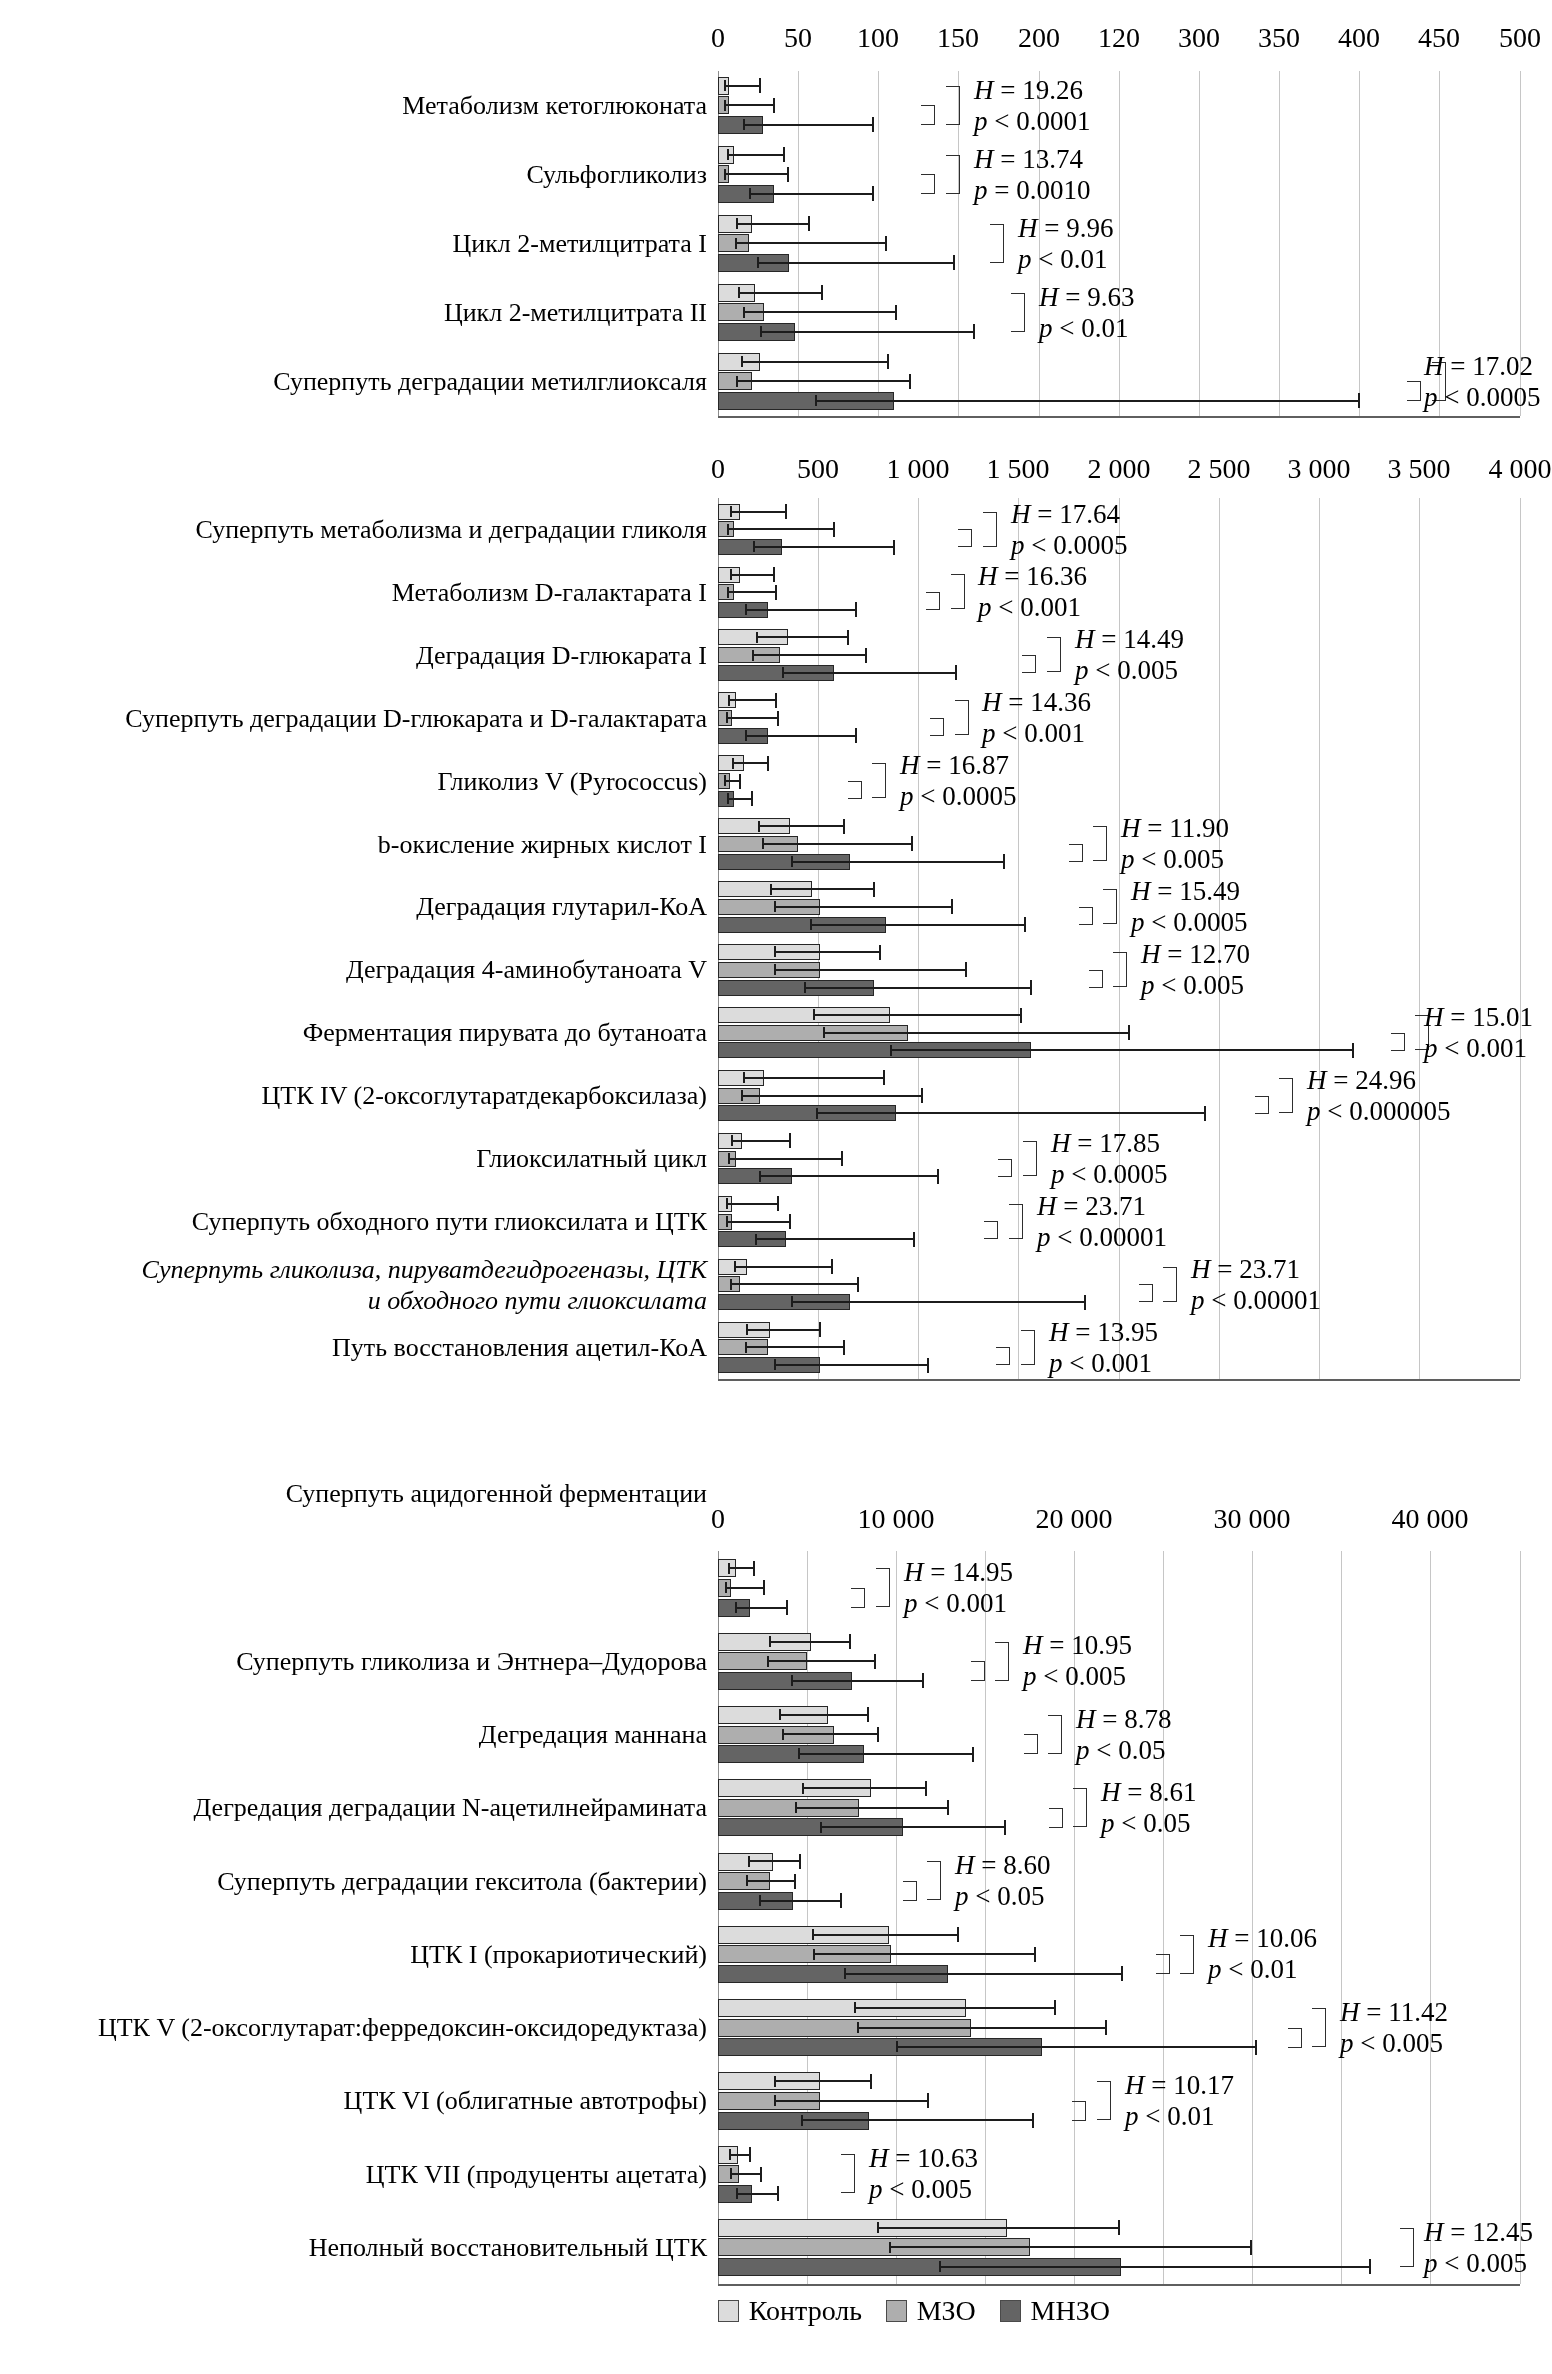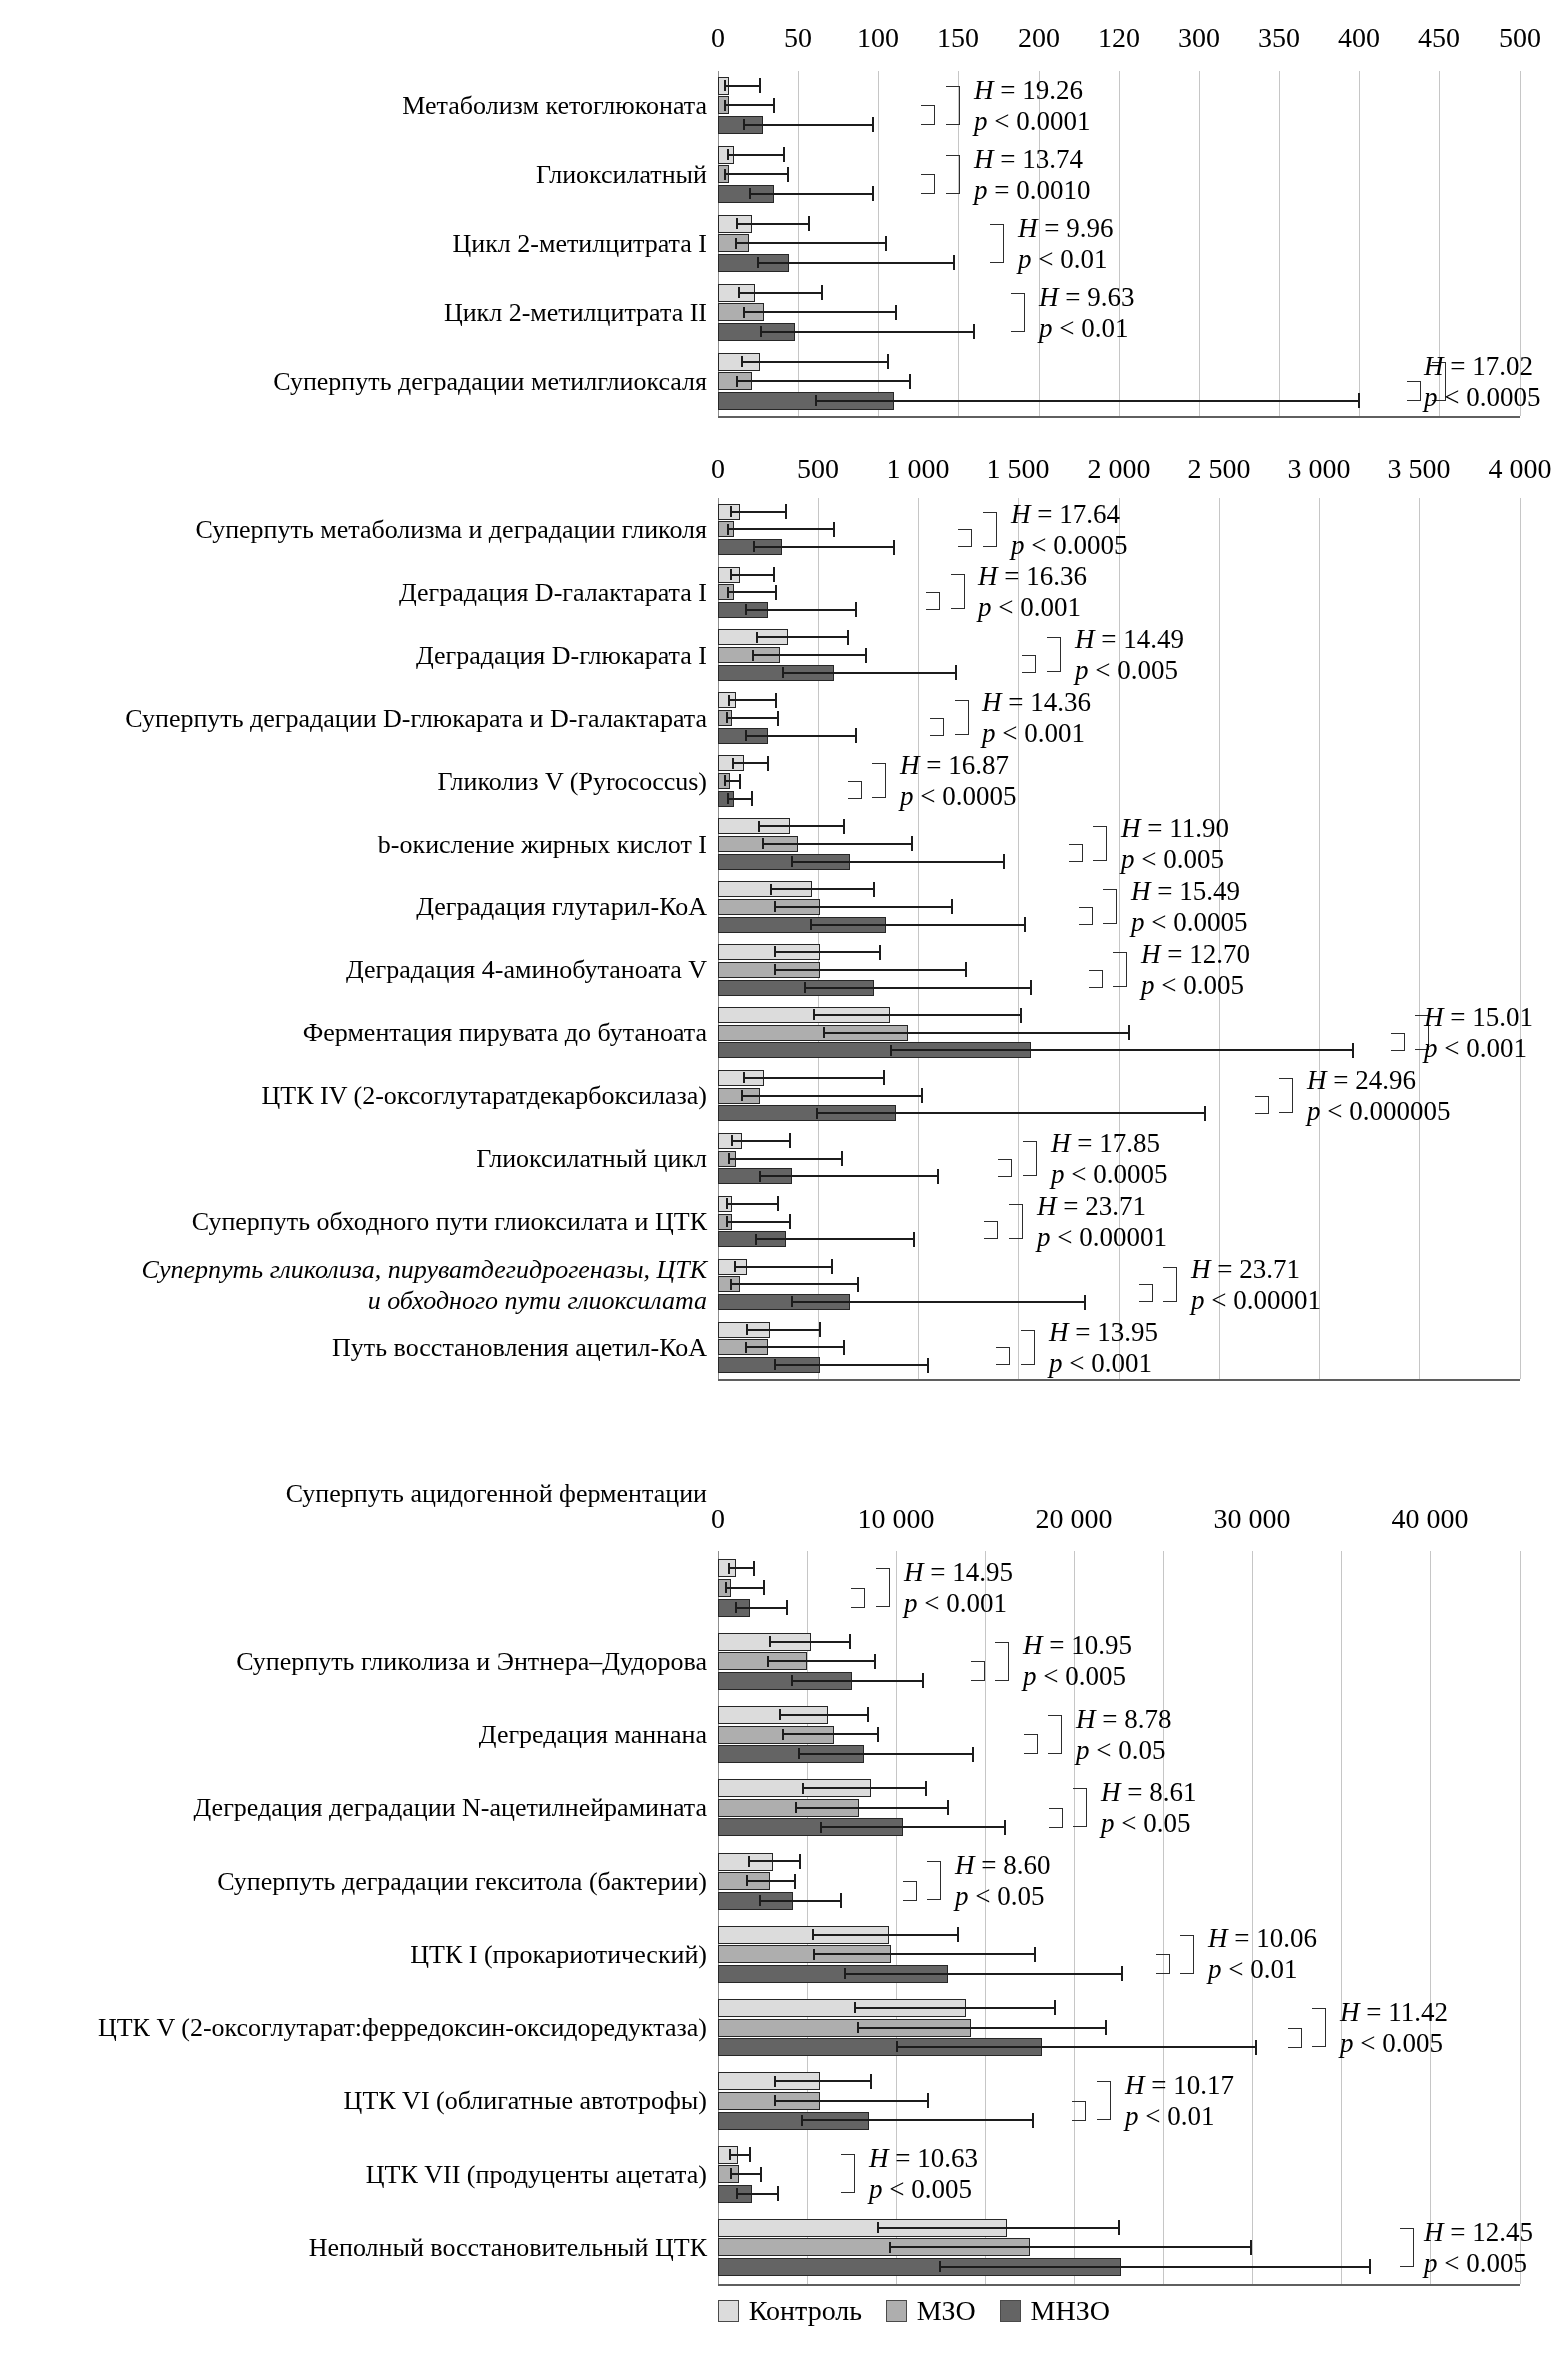--- a/index.html
+++ b/index.html
@@ -69,21 +69,21 @@
       <div class="eline" style="left: 743px; width: 131px; top: 124px;"></div>
       <div class="ecap" style="left: 872px; top: 117px; height: 15px;"></div>
       <div class="ecap" style="left: 743px; top: 119px; height: 11.2px;"></div>
       <div class="brk" style="left: 946px; top: 86px; width: 14px; height: 39px;"></div>
       <div class="brk" style="left: 921px; top: 105px; width: 14px; height: 19.6px;"></div>
       <div class="ann" style="left: 974px; top: 75px;">
         <div><i>H</i> = 19.26</div>
         <div><i>p</i> &lt; 0.0001</div>
       </div>
       <div class="cat" style="top: 159px;">
-        <div>Глиоксилатный</div>
+        <div>Сульфогликолиз</div>
       </div>
       <div class="bar s0" style="left: 718px; top: 146px; width: 16px; height: 17.7px;"></div>
       <div class="eline" style="left: 727px; width: 57px; top: 154px;"></div>
       <div class="ecap" style="left: 783px; top: 147px; height: 15px;"></div>
       <div class="ecap" style="left: 727px; top: 149px; height: 11.2px;"></div>
       <div class="bar s1" style="left: 718px; top: 165px; width: 11.2px; height: 17.7px;"></div>
       <div class="eline" style="left: 724px; width: 64px; top: 173px;"></div>
       <div class="ecap" style="left: 787px; top: 167px; height: 15px;"></div>
       <div class="ecap" style="left: 724px; top: 169px; height: 11.2px;"></div>
       <div class="bar s2" style="left: 718px; top: 185px; width: 56px; height: 17.7px;"></div>
@@ -191,21 +191,21 @@
       <div class="eline" style="left: 753px; width: 141px; top: 546px;"></div>
       <div class="ecap" style="left: 893px; top: 540px; height: 15px;"></div>
       <div class="ecap" style="left: 753px; top: 541px; height: 11.2px;"></div>
       <div class="brk" style="left: 983px; top: 512px; width: 14px; height: 35px;"></div>
       <div class="brk" style="left: 958px; top: 529px; width: 14px; height: 17.7px;"></div>
       <div class="ann" style="left: 1011px; top: 499px;">
         <div><i>H</i> = 17.64</div>
         <div><i>p</i> &lt; 0.0005</div>
       </div>
       <div class="cat" style="top: 577px;">
-        <div>Деградация D-галактарата I</div>
+        <div>Метаболизм D-галактарата I</div>
       </div>
       <div class="bar s0" style="left: 718px; top: 567px; width: 22px; height: 16px;"></div>
       <div class="eline" style="left: 730px; width: 44px; top: 574px;"></div>
       <div class="ecap" style="left: 773px; top: 567px; height: 15px;"></div>
       <div class="ecap" style="left: 730px; top: 569px; height: 11.2px;"></div>
       <div class="bar s1" style="left: 718px; top: 584px; width: 16px; height: 16px;"></div>
       <div class="eline" style="left: 727px; width: 49px; top: 591px;"></div>
       <div class="ecap" style="left: 775px; top: 585px; height: 15px;"></div>
       <div class="ecap" style="left: 727px; top: 587px; height: 11.2px;"></div>
       <div class="bar s2" style="left: 718px; top: 602px; width: 50px; height: 16px;"></div>

